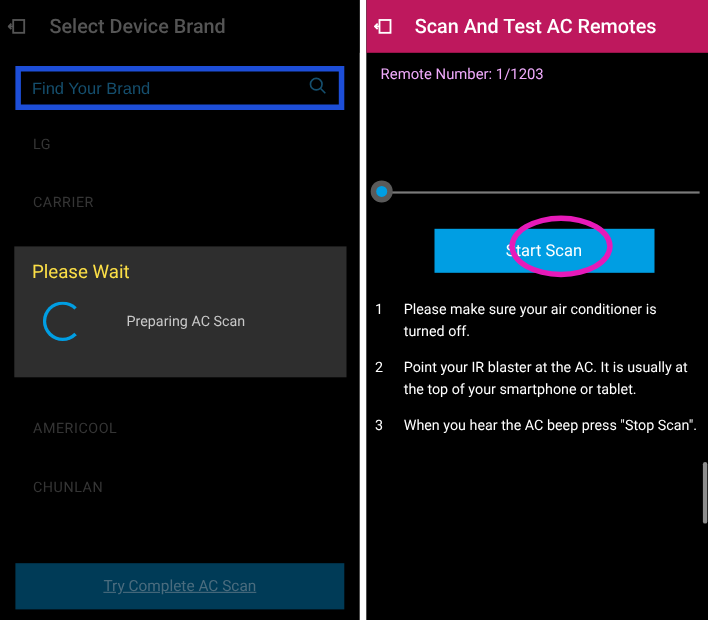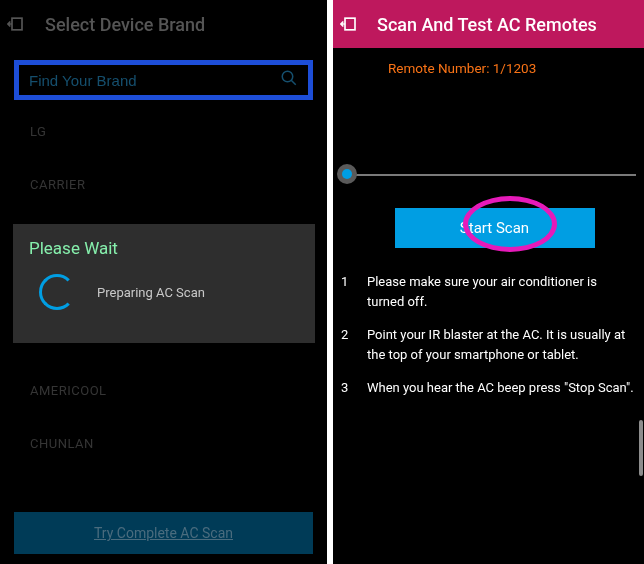--- a/index.html
+++ b/index.html
@@ -69,22 +69,22 @@
     
     .modal {
       position: absolute;
       left: 13px;
       top: 224px;
       width: 302px;
       height: 119px;
       background: #2e2e2e;
       padding: 14px 16px;
     }
-    .modal-title { color: #86efac; font-size: 17px; font-weight: 400; margin-bottom: 16px; }
-    .modal-body { display: flex; align-items: center; gap: 22px; padding-left: 10px; }
+    .modal-title { color: #fde047; font-size: 17px; font-weight: 400; margin-bottom: 16px; }
+    .modal-body { display: flex; align-items: center; gap: 40px; padding-left: 10px; }
     .spinner {
       width: 36px; height: 36px;
       border: 3px solid transparent;
       border-top-color: #009ee3;
       border-left-color: #009ee3;
       border-bottom-color: #009ee3;
       border-radius: 50%;
     }
     .modal-msg { color: #c9c9c9; font-size: 13px; }
 
@@ -95,21 +95,21 @@
       color: #4a6c7e;
       height: 42px;
       display: flex;
       align-items: center;
       justify-content: center;
       font-size: 14px;
       text-decoration: underline;
     }
 
     
-    .remote-number { color: #f97316; font-size: 13.5px; padding: 12px 24px; margin-left: 31px; }
+    .remote-number { color: #f0abfc; font-size: 13.5px; padding: 12px 13px; }
 
     .slider-wrap { position: relative; padding: 64px 8px 0 8px; height: 90px; }
     .slider-track { height: 2px; background: #7a7a7a; width: 100%; position: absolute; top: 86px; left: 8px; right: 8px; width: calc(100% - 16px);}
     .slider-thumb-outer {
       position: absolute; top: 76px; left: 4px;
       width: 20px; height: 20px; border-radius: 50%;
       background: #5a5a5a;
       display: flex; align-items: center; justify-content: center;
     }
     .slider-thumb-inner {

